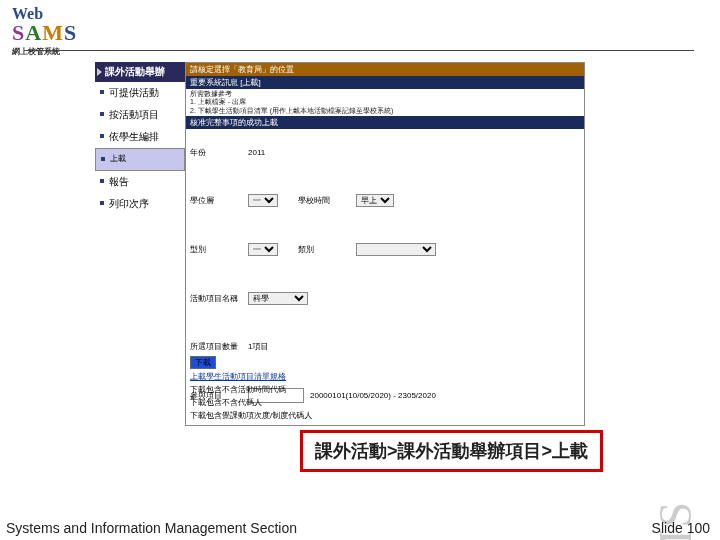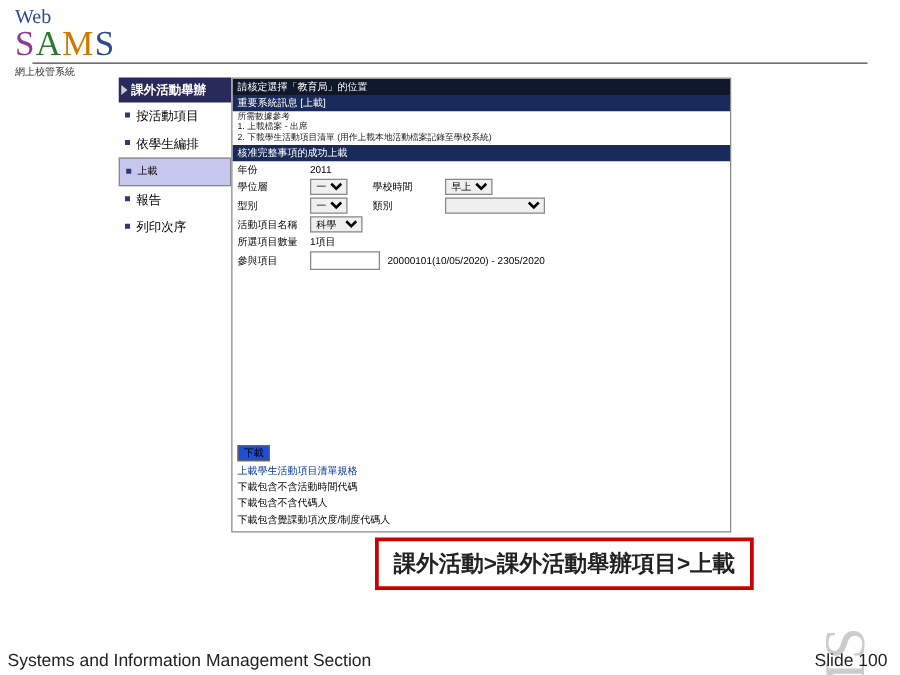--- a/index.html
+++ b/index.html
@@ -1,66 +1,67 @@
 <!DOCTYPE html>
 <html><head>
 <meta charset="utf-8">
 <style>
 html,body{margin:0;padding:0;width:720px;height:540px;font-family:Arial,"Microsoft JhengHei",sans-serif;background:#fff;overflow:hidden}
 .page{position:relative;width:720px;height:540px}
-.logo{position:absolute;left:12px;top:6px;font-family:"Comic Sans MS",cursive;font-weight:normal;line-height:1}
+.logo{position:absolute;left:12px;top:6px;font-family:"Comic Sans MS",cursive;font-weight:bold;line-height:1}
 .logo .web{font-size:16px;color:#2a4a8a}
-.logo .sams{font-size:28px;letter-spacing:1px}
+.logo .sams{font-size:22px;letter-spacing:1px}
 .logo .sams span:nth-child(1){color:#8e3a8e}
 .logo .sams span:nth-child(2){color:#2a7a2a}
 .logo .sams span:nth-child(3){color:#cc7a00}
 .logo .sams span:nth-child(4){color:#2a4a8a}
 .logo .sub{font-size:8px;color:#333;margin-top:4px}
 .hr{position:absolute;left:26px;right:26px;top:50px;border-top:1px solid #444}
 .content{position:absolute;left:95px;top:62px;width:490px}
 .sidebar{float:left;width:90px;font-size:10px}
 .side-hdr{background:#2a2a5a;color:#fff;padding:3px 2px 3px 10px;font-weight:bold;position:relative}
 .side-hdr::before{content:"";position:absolute;left:2px;top:6px;border-top:4px solid transparent;border-bottom:4px solid transparent;border-left:5px solid #ccc}
 .side-item{padding:4px 2px 4px 14px;position:relative;color:#000;cursor:pointer}
 .side-item::before{content:"";position:absolute;left:5px;top:8px;width:4px;height:4px;background:#2a3a7a}
 .side-item.sel{background:#c7c7ee}
 .panel{margin-left:90px;border:1px solid #888;height:362px;font-size:9px;background:#fff;overflow:hidden;position:relative}
 .bread{padding:2px 4px;color:#222;font-size:8px}
 .bread .orange{color:#cc5500}
-.banner{background:#0f172a;color:#fff;padding:1px 4px;font-size:8px}
+.banner{background:#a16207;color:#fff;padding:1px 4px;font-size:8px}
 .bluebar{background:#1a2a5a;color:#fff;padding:1px 4px;font-size:8px}
 .tiny{padding:1px 4px;font-size:7px;color:#222;line-height:1.2}
-.formrow{display:flex;flex-wrap:wrap;padding:1px 4px;font-size:8px;align-items:center}
+.formrow{display:flex;flex-wrap:wrap;padding:18px 4px;font-size:8px;align-items:center}
 .formrow label{width:58px}
 .formrow .col2{margin-left:20px;width:58px}
 .sel{font-size:8px;height:13px;border:1px solid #888;background:#efefef}
 .inp{font-size:8px;height:11px;border:1px solid #888;width:50px}
 .btn{font-size:8px;border:1px solid #666;background:#1d4ed8;padding:0 4px;cursor:pointer}
 .bottom{position:absolute;left:4px;bottom:4px;font-size:8px}
 .bottom div{margin-top:2px}
-.link{color:#003399;cursor:pointer;font-size:8px}
+.link{color:#003399;text-decoration:underline;cursor:pointer;font-size:8px}
 .callout{position:absolute;left:300px;top:430px;border:3px solid #cc0000;background:#fff;padding:6px 12px;font-size:18px;font-weight:bold;color:#222}
 .watermark{position:absolute;right:18px;bottom:40px;font-size:46px;color:#ccc;transform:rotate(-90deg);transform-origin:right bottom;letter-spacing:2px;font-family:"Times New Roman",serif}
 .footer-left{position:absolute;left:6px;bottom:4px;font-size:14px;color:#222}
 .footer-right{position:absolute;right:10px;bottom:4px;font-size:14px;color:#222}
 </style>
 </head>
 <body>
 
 <div class="page">
   <div class="logo">
     <div class="web">Web</div>
     <div class="sams"><span>S</span><span>A</span><span>M</span><span>S</span></div>
     <div class="sub">網上校管系統</div>
   </div>
   <div class="hr"></div>
 
   <div class="content">
     <div class="sidebar">
       <div class="side-hdr">課外活動舉辦</div>
+      <div class="side-item">可提供活動</div>
       <div class="side-item">按活動項目</div>
       <div class="side-item">依學生編排</div>
       <div class="side-item sel">上載</div>
       <div class="side-item">報告</div>
       <div class="side-item">列印次序</div>
     </div>
 
     <div class="panel">
       <div class="banner">請核定選擇「教育局」的位置</div>
       <div class="bluebar">重要系統訊息 [上載]</div>
@@ -80,21 +81,21 @@
         <select class="sel"><option>早上</option></select>
       </div>
       <div class="formrow">
         <label>型別</label>
         <select class="sel"><option>一</option></select>
         <label class="col2">類別</label>
         <select class="sel" style="width:80px"><option></option></select>
       </div>
       <div class="formrow">
         <label>活動項目名稱</label>
-        <select class="sel" style="width:42px"><option>科學</option></select>
+        <select class="sel" style="width:60px"><option>科學</option></select>
       </div>
       <div class="formrow">
         <label>所選項目數量</label>
         <span>1項目</span>
       </div>
       <div class="formrow">
         <label>參與項目</label>
         <input class="inp" style="">
         <span style="margin-left:6px">20000101(10/05/2020) - 2305/2020</span>
       </div>

